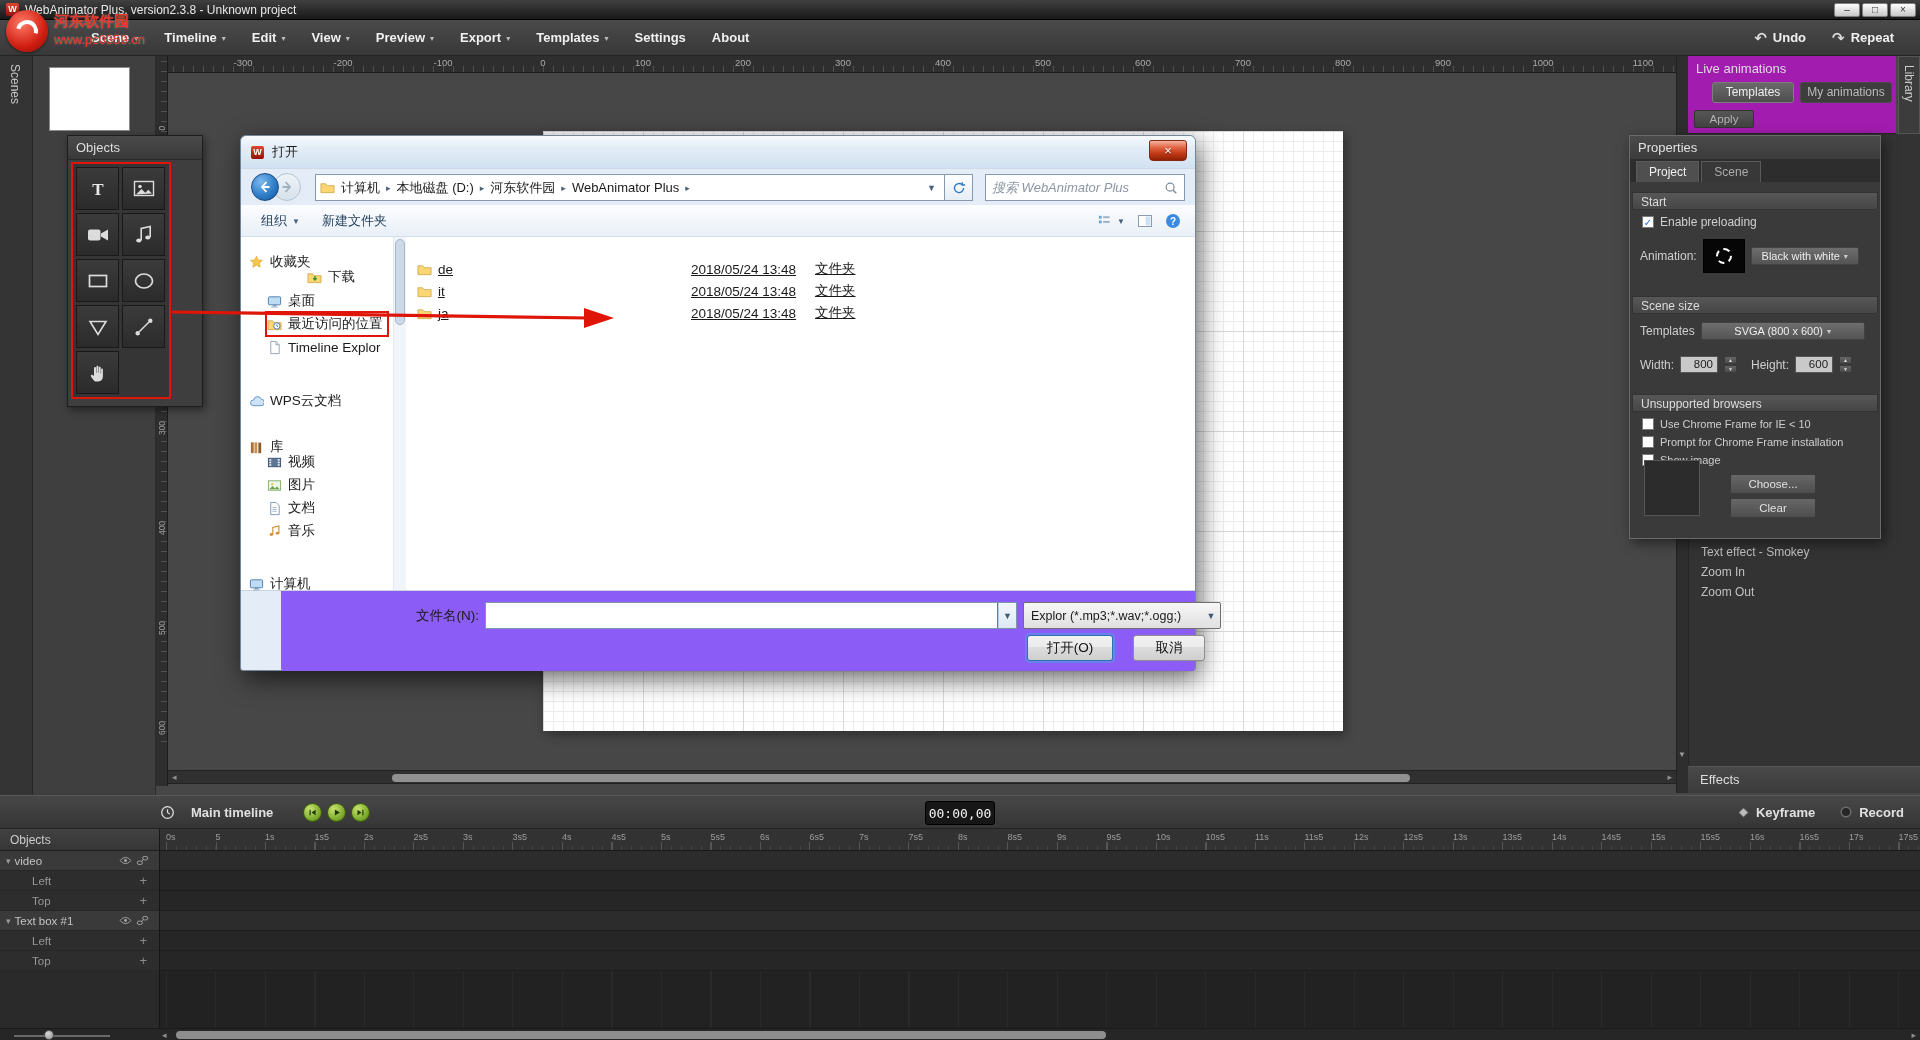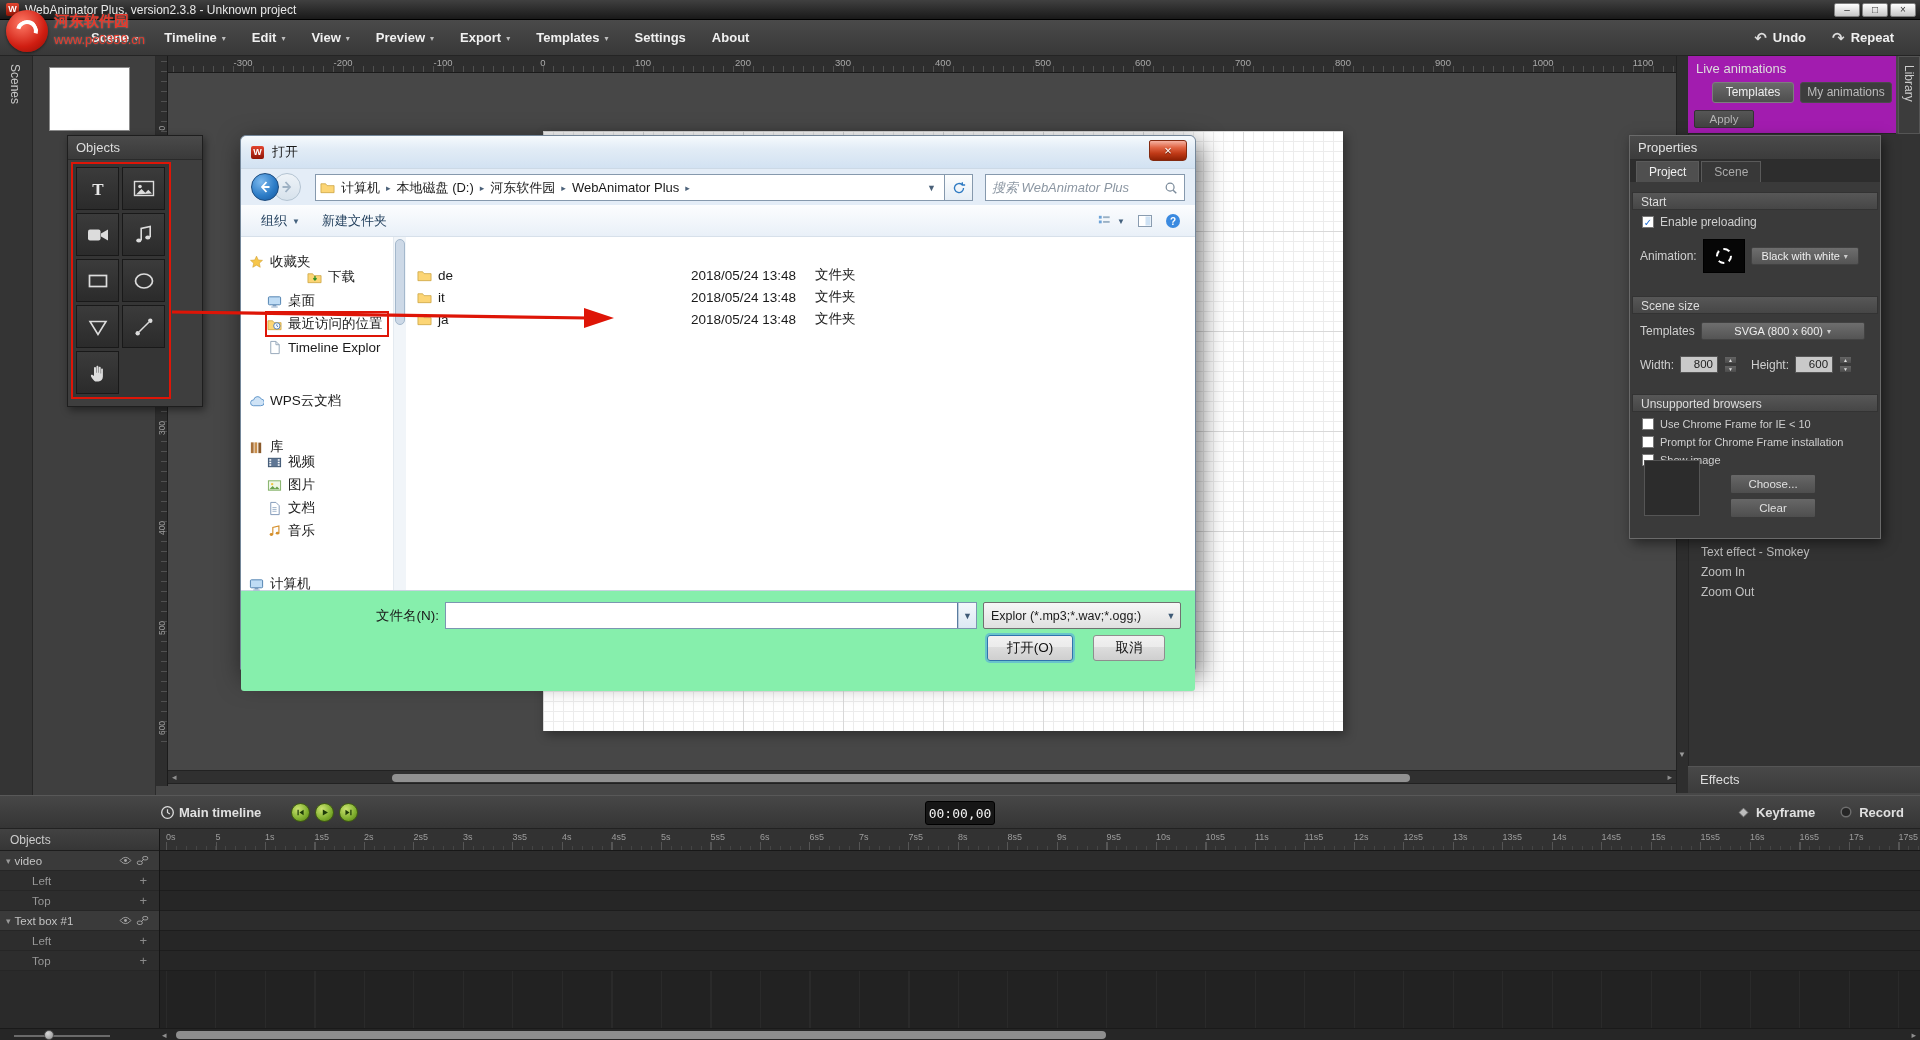--- a/index.html
+++ b/index.html
@@ -116,24 +116,24 @@
   .tree-item{position:absolute;display:flex;align-items:center;gap:6px;height:22px;font-size:13.5px;white-space:nowrap;}
   .tree-item.lv0{left:8px;margin-top:8px;}
   .tree-item.lv1{left:26px;}
   .tree-item.annotated{outline:2px solid #de1507;padding-right:4px;}
   .tree-scroll{position:absolute;left:152px;top:0;width:13px;height:100%;background:#f1f5f9;border-left:1px solid #e4eaf0;}
   .tree-thumb{position:absolute;left:1px;top:2px;width:10px;height:86px;background:#cdd9e7;border:1px solid #a4b8cc;border-radius:5px;}
   .dlg-list{position:relative;flex:1;}
   .list-header{display:flex;height:24px;border-bottom:1px solid #e8eef4;color:#3c5a78;font-size:13px;}
   .lh-col{padding:4px 8px 0;border-right:1px solid #e8eef4;position:relative;}
   .sort-caret{position:absolute;left:50%;top:-1px;transform:translateX(-50%);font-size:7px;color:#7d96ad;}
-  .file-rows{position:absolute;left:0;top:27px;right:0;}
+  .file-rows{position:absolute;left:0;top:21px;right:0;text-decoration:underline;}
   .file-row{display:flex;height:22px;align-items:center;font-size:13.5px;}
   .fr-col{padding:0 8px;display:flex;align-items:center;gap:6px;overflow:hidden;white-space:nowrap;}
-  .dlg-bottom{position:relative;height:100px;background:#86efac;border-radius:0 0 3px 3px;}
+  .dlg-bottom{position:relative;height:80px;background:#8b5cf6;border-radius:0 0 3px 3px;margin-left:40px;}
   .fname-label{position:absolute;left:110px;top:16px;width:88px;text-align:right;font-size:13.5px;}
   .fname-input{position:absolute;left:204px;top:11px;width:532px;height:27px;background:#fff;
     border:1px solid #7c96b1;display:flex;align-items:center;}
   .fname-input input{flex:1;border:none;outline:none;height:100%;padding:0 6px;font-size:13.5px;
     font-family:inherit;min-width:0;border-right:1px solid #5a7da0;}
   .combo-caret{width:18px;height:100%;display:flex;align-items:center;justify-content:center;
     font-size:9px;color:#3e5a76;background:linear-gradient(#f3f8fc,#dce8f3);border-left:1px solid #b9cadb;}
   .ftype-combo{position:absolute;left:742px;top:11px;width:198px;height:27px;
     background:linear-gradient(#f7f7f7,#e0e0e0);border:1px solid #707070;border-radius:2px;
     display:flex;align-items:center;font-size:12.5px;}
@@ -188,21 +188,21 @@
   .sbtn{background:linear-gradient(#646464,#4c4c4c);border:1px solid #3a3a3a;width:13px;height:8px;
     font-size:5px;line-height:6px;text-align:center;color:#ddd;}
   .pbtn{position:absolute;background:linear-gradient(#676767,#4e4e4e);border:1px solid #3a3a3a;
     color:#e0e0e0;font-size:11.5px;text-align:center;border-radius:2px;}
   .img-preview{position:absolute;left:14px;top:324px;width:56px;height:56px;background:#2c2c2c;border:1px solid #555;}
 
   
   #tl-toolbar{position:absolute;left:0;top:795px;width:1920px;height:34px;
     background:linear-gradient(#474747,#353535);border-top:1px solid #585858;border-bottom:1px solid #222;
     display:flex;align-items:center;color:#e0e0e0;font-size:13px;font-weight:bold;}
-  .tt-left{display:flex;align-items:center;gap:4px;margin-left:160px;}
+  .tt-left{display:flex;align-items:center;gap:16px;margin-left:160px;}
   .play-group{display:flex;align-items:center;gap:5px;margin-left:30px;}
   .play-btn{width:19px;height:19px;border-radius:50%;border:1px solid #3f5c10;
     background:radial-gradient(circle at 35% 30%,#cbe371,#7fae2e 60%,#527a12);
     display:flex;align-items:center;justify-content:center;}
   .time-badge{position:absolute;left:925px;top:5px;width:70px;height:24px;background:#161616;
     border:1px solid #000;border-radius:3px;color:#f2f2f2;text-align:center;line-height:23px;
     font-weight:normal;font-size:13px;font-family:"DejaVu Sans Mono","Liberation Mono",monospace;}
   .tt-right{margin-left:auto;display:flex;align-items:center;gap:24px;padding-right:16px;}
   .tt-action{display:flex;align-items:center;gap:6px;}
 

